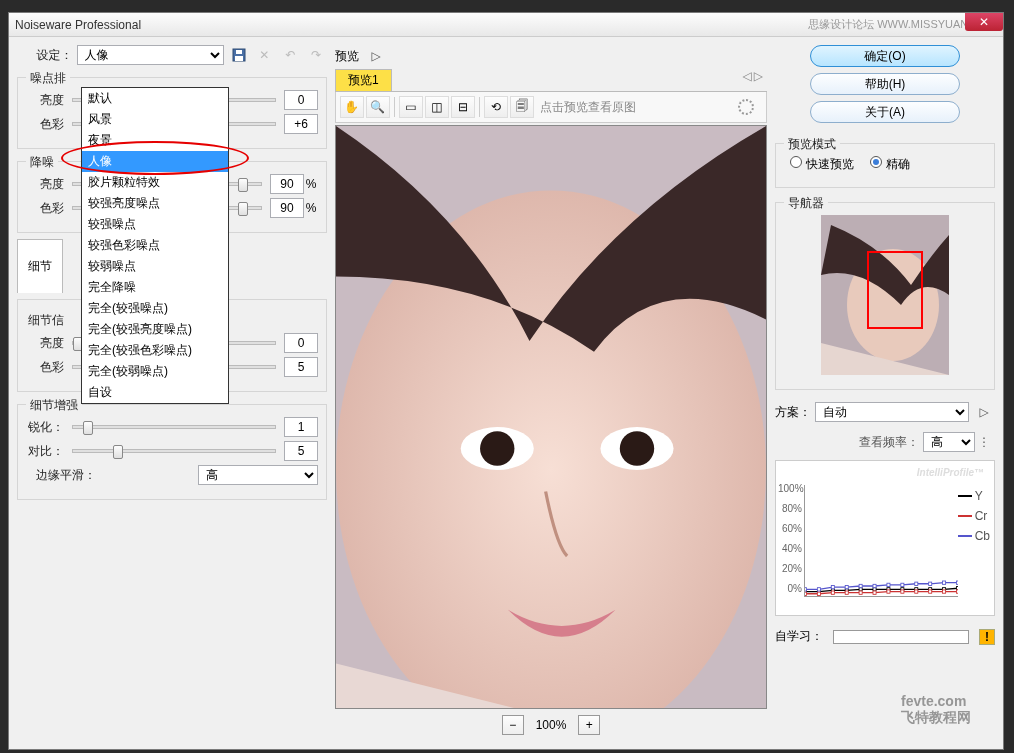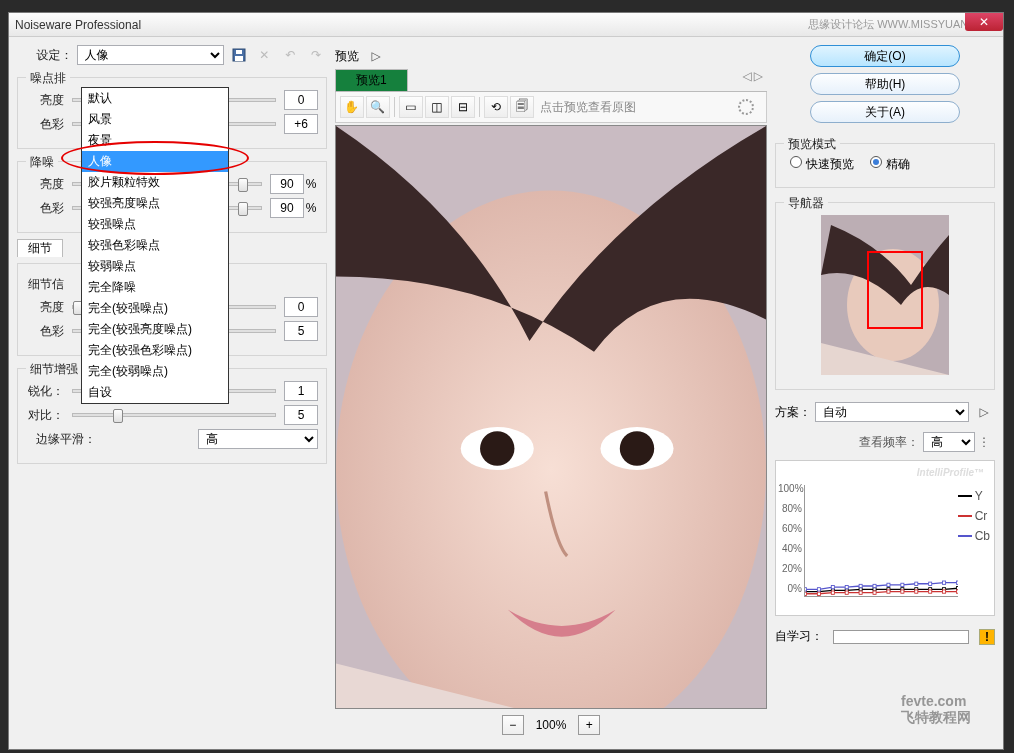--- a/index.html
+++ b/index.html
@@ -24,31 +24,31 @@
 .group { border: 1px solid #d5d5d5; background: #f0f0f0; padding: 8px 8px 10px 8px; position: relative; margin-top: 6px; }
 .group-title { position: absolute; top: -8px; left: 8px; background: #f0f0f0; padding: 0 4px; color: #222; }
 .slider-row { display: flex; align-items: center; margin: 4px 0; }
 .slider-label { width: 38px; text-align: right; color: #222; }
 .slider-track { flex: 1; height: 4px; background: #e0e0e0; border: 1px solid #bbb; margin: 0 8px; position: relative; }
 .slider-thumb { position: absolute; top: -5px; width: 10px; height: 14px; background: linear-gradient(#fdfdfd,#e0e0e0); border: 1px solid #888; border-radius: 2px; }
 .slider-val { width: 34px; text-align: center; border: 1px solid #abadb3; background: #fff; height: 20px; line-height: 18px; }
 .pct { width: 14px; text-align: center; }
 
 .tabs { display: flex; }
-.tab { padding: 0 10px; background: #f0f0f0; border: 1px solid #bbb; border-bottom: none; margin-right: 2px; cursor: pointer; }
+.tab { padding: 18px 10px; background: #f0f0f0; border: 1px solid #bbb; border-bottom: none; margin-right: 2px; cursor: pointer; }
 .tab.active { background: #fff; }
 
 .dropdown-list { position: absolute; left: 72px; top: 74px; width: 148px; background: #fff; border: 1px solid #333; z-index: 100; }
 .dropdown-item { padding: 2px 6px; cursor: pointer; }
 .dropdown-item.selected { background: #3399ff; color: #fff; }
 .red-circle { position: absolute; left: 52px; top: 128px; width: 188px; height: 34px; border: 2px solid #e60000; border-radius: 50%; z-index: 101; pointer-events: none; }
 
 .preview-header { display: flex; align-items: center; gap: 6px; height: 22px; }
 .preview-tabs { display: flex; border-bottom: 1px solid #bbb; margin-top: 2px; }
-.preview-tab { padding: 2px 20px; background: #15803d; border: 1px solid #bbb; border-bottom: none; }
+.preview-tab { padding: 2px 12px; background: #fde047; border: 1px solid #bbb; border-bottom: none; }
 .preview-nav { margin-left: auto; display: flex; gap: 2px; padding-right: 4px; color: #888; }
 .preview-toolbar { display: flex; align-items: center; gap: 2px; padding: 4px; border: 1px solid #ccc; border-top: none; background: #f8f8f8; }
 .tb-btn { width: 24px; height: 22px; border: 1px solid #ddd; background: linear-gradient(#fdfdfd,#eee); display: flex; align-items: center; justify-content: center; cursor: pointer; }
 .tb-sep { width: 1px; height: 20px; background: #ccc; margin: 0 2px; }
 .preview-text { color: #888; margin-left: 4px; }
 .spinner { margin-left: auto; width: 16px; height: 16px; border: 2px dotted #999; border-radius: 50%; margin-right: 8px; }
 .preview-img { flex: 1; border: 1px solid #888; background: #ccc; margin-top: 2px; position: relative; overflow: hidden; }
 .face-img { position: absolute; inset: 0; }
 .zoom-bar { display: flex; justify-content: center; gap: 6px; align-items: center; padding: 6px 0; }
 .zoom-btn { width: 22px; height: 20px; border: 1px solid #999; background: linear-gradient(#fdfdfd,#eee); display: flex; align-items: center; justify-content: center; cursor: pointer; }

